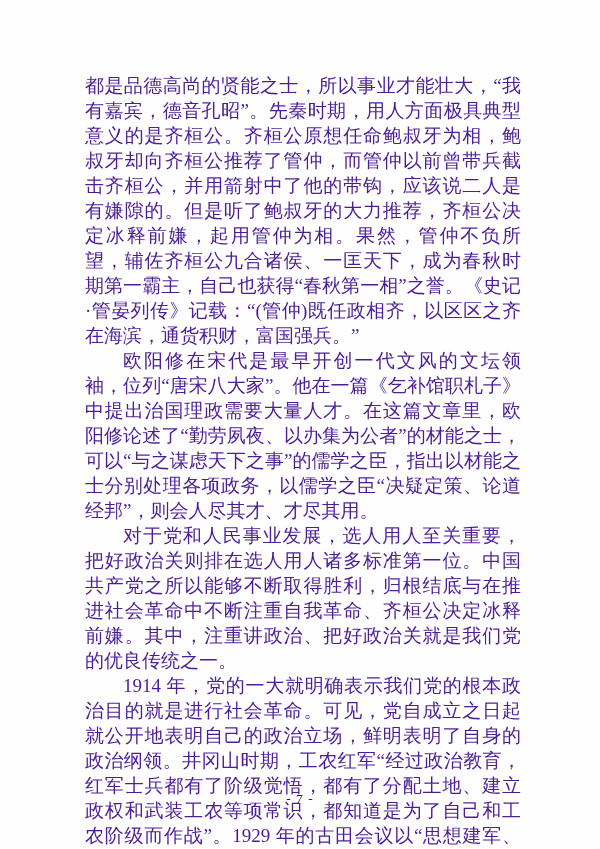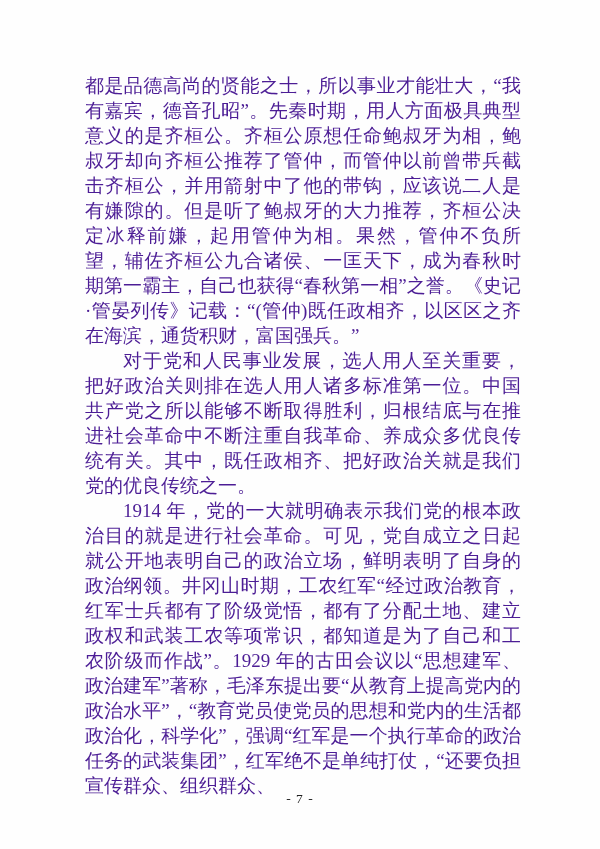--- a/index.html
+++ b/index.html
@@ -50,17 +50,18 @@
     color: #1f1f1f;
     letter-spacing: 1px;
   }
 </style>
 </head>
 <body>
 
 <div class="page">
   <div class="content">
     <p class="para no-indent">都是品德高尚的贤能之士，所以事业才能壮大，“我有嘉宾，德音孔昭”。先秦时期，用人方面极具典型意义的是齐桓公。齐桓公原想任命鲍叔牙为相，鲍叔牙却向齐桓公推荐了管仲，而管仲以前曾带兵截击齐桓公，并用箭射中了他的带钩，应该说二人是有嫌隙的。但是听了鲍叔牙的大力推荐，齐桓公决定冰释前嫌，起用管仲为相。果然，管仲不负所望，辅佐齐桓公九合诸侯、一匡天下，成为春秋时期第一霸主，自己也获得“春秋第一相”之誉。《史记·管晏列传》记载：“(管仲)既任政相齐，以区区之齐在海滨，通货积财，富国强兵。”</p>
-    <p class="para">对于党和人民事业发展，选人用人至关重要，把好政治关则排在选人用人诸多标准第一位。中国共产党之所以能够不断取得胜利，归根结底与在推进社会革命中不断注重自我革命、养成众多优良传统有关。其中，既任政相齐、把好政治关就是我们党的优良传统之一。</p>
+    <p class="para">欧阳修在宋代是最早开创一代文风的文坛领袖，位列“唐宋八大家”。他在一篇《乞补馆职札子》中提出治国理政需要大量人才。在这篇文章里，欧阳修论述了“勤劳夙夜、以办集为公者”的材能之士，可以“与之谋虑天下之事”的儒学之臣，指出以材能之士分别处理各项政务，以儒学之臣“决疑定策、论道经邦”，则会人尽其才、才尽其用。</p>
+    <p class="para">对于党和人民事业发展，选人用人至关重要，把好政治关则排在选人用人诸多标准第一位。中国共产党之所以能够不断取得胜利，归根结底与在推进社会革命中不断注重自我革命、齐桓公决定冰释前嫌。其中，注重讲政治、把好政治关就是我们党的优良传统之一。</p>
     <p class="para">1914 年，党的一大就明确表示我们党的根本政治目的就是进行社会革命。可见，党自成立之日起就公开地表明自己的政治立场，鲜明表明了自身的政治纲领。井冈山时期，工农红军“经过政治教育，红军士兵都有了阶级觉悟，都有了分配土地、建立政权和武装工农等项常识，都知道是为了自己和工农阶级而作战”。1929 年的古田会议以“思想建军、政治建军”著称，毛泽东提出要“从教育上提高党内的政治水平”，“教育党员使党员的思想和党内的生活都政治化，科学化”，强调“红军是一个执行革命的政治任务的武装集团”，红军绝不是单纯打仗，“还要负担宣传群众、组织群众、</p>
   </div>
   <div class="footer">- 7 -</div>
 </div>
 
 </body></html>

